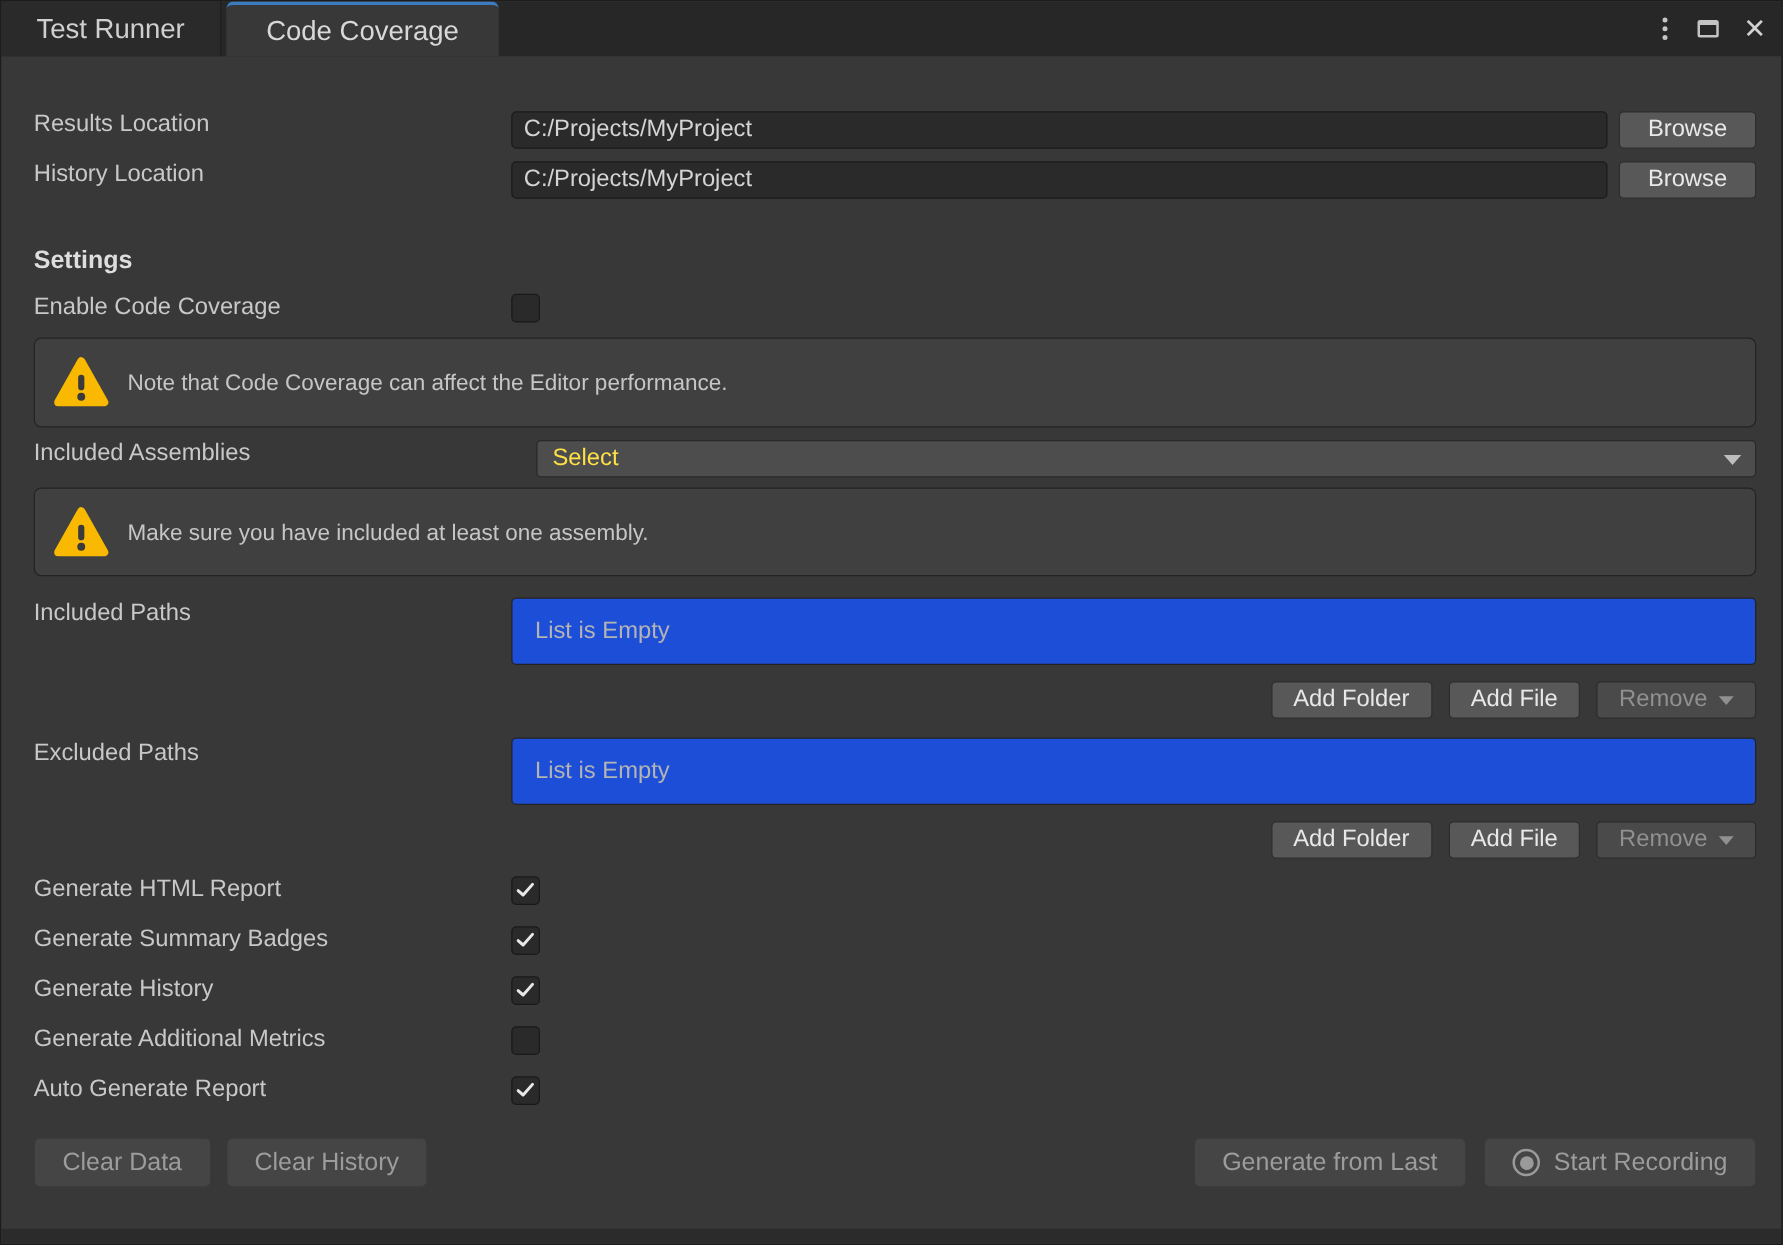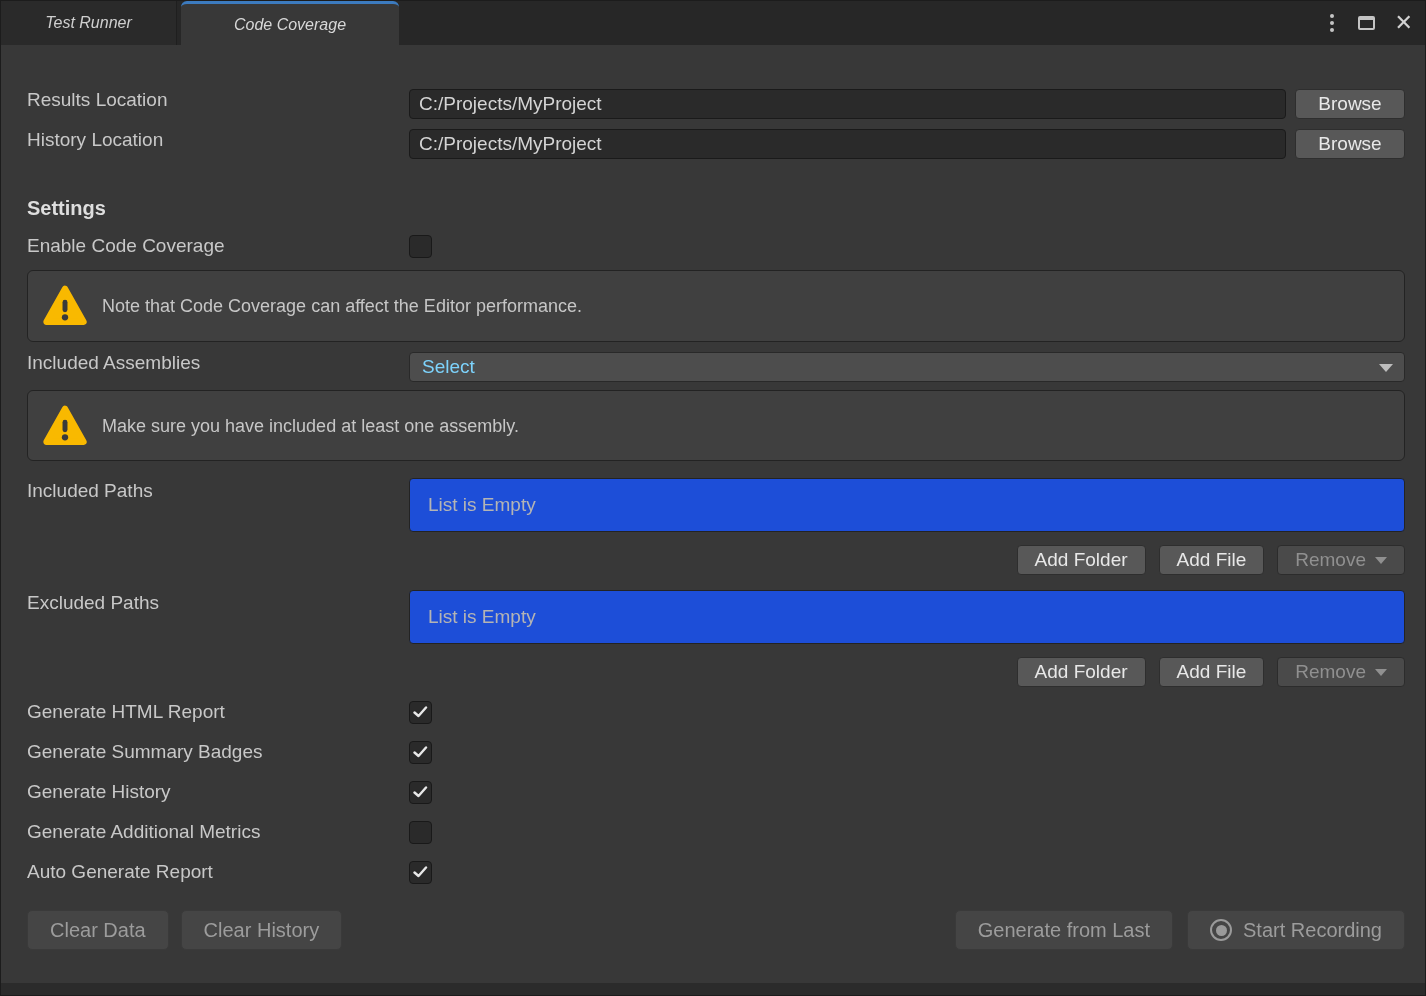--- a/index.html
+++ b/index.html
@@ -4,22 +4,22 @@
 <style>
   html,body{margin:0;padding:0;background:#1e1e1e;}
   *{box-sizing:border-box;}
   .window{
     position:relative;width:1426px;height:996px;background:#383838;
     font-family:"Liberation Sans","DejaVu Sans",sans-serif;color:#c8c8c8;
     overflow:hidden;border:1px solid #1c1c1c;
   }
   
   .tabbar{height:44px;background:#272727;display:flex;align-items:stretch;position:relative;}
-  .tab{display:flex;align-items:center;justify-content:center;font-size:16px;color:#cfcfcf;
-       padding:0 10px;cursor:default;font-style:italic;}
+  .tab{display:flex;align-items:center;justify-content:center;font-size:22px;color:#cfcfcf;
+       padding:0 10px;cursor:default;}
   .tab.inactive{width:176px;border-right:1px solid #1f1f1f;background:#2a2a2a;}
   .tab.active{width:218px;background:#383838;border-top:3px solid #3c7bbf;border-radius:6px 6px 0 0;margin-left:4px;color:#d8d8d8;}
   .win-controls{position:absolute;right:12px;top:0;height:44px;display:flex;align-items:center;gap:20px;}
   .kebab{display:flex;flex-direction:column;gap:3px;padding:4px;}
   .kebab i{width:4px;height:4px;border-radius:50%;background:#c4c4c4;}
   .maximize{width:17px;height:14px;border:2px solid #c4c4c4;border-top-width:4px;border-radius:2px;}
   .close{font-size:22px;color:#d2d2d2;line-height:1;}
   
   .content{padding:0 20px 0 26px;}
   .row{display:flex;}
@@ -40,21 +40,21 @@
   .checkbox.checked svg{display:block;}
   
   .helpbox{margin-top:11px;background:#404040;border:1px solid #232323;border-radius:6px;
            display:flex;align-items:center;padding:8px 14px;min-height:72px;}
   .helpbox.second{margin-top:8px;min-height:71px;}
   .warn-icon{width:46px;height:44px;flex:none;margin-right:14px;}
   .helpbox .msg{font-size:18px;line-height:24px;color:#c6c6c6;}
   
   .assemblies-row{margin-top:10px;height:30px;}
   .dropdown{flex:1;height:30px;background:#4d4d4d;border:1px solid #292929;border-radius:4px;
-            display:flex;align-items:center;padding:0 12px;color:#7dd3fc;font-size:19px;position:relative;}
+            display:flex;align-items:center;padding:0 12px;color:#fde047;font-size:19px;position:relative;margin-left:20px;}
   .dropdown .arrow{position:absolute;right:11px;top:11px;width:0;height:0;
                    border-left:7px solid transparent;border-right:7px solid transparent;border-top:8px solid #bdbdbd;}
   
   .paths-row{margin-top:17px;align-items:flex-start;}
   .paths-row.second{margin-top:15px;}
   .paths-row .label{margin-top:2px;}
   .list-box{flex:1;height:54px;background:#1d4ed8;border:1px solid #232323;border-radius:4px;
             display:flex;align-items:center;padding:0 18px;color:#b4b4b4;font-size:19px;}
   .path-btns{margin-top:13px;height:30px;display:flex;justify-content:flex-end;gap:13px;}
   .btn.disabled{background:#4a4a4a;color:#909090;border-color:#2c2c2c;}

